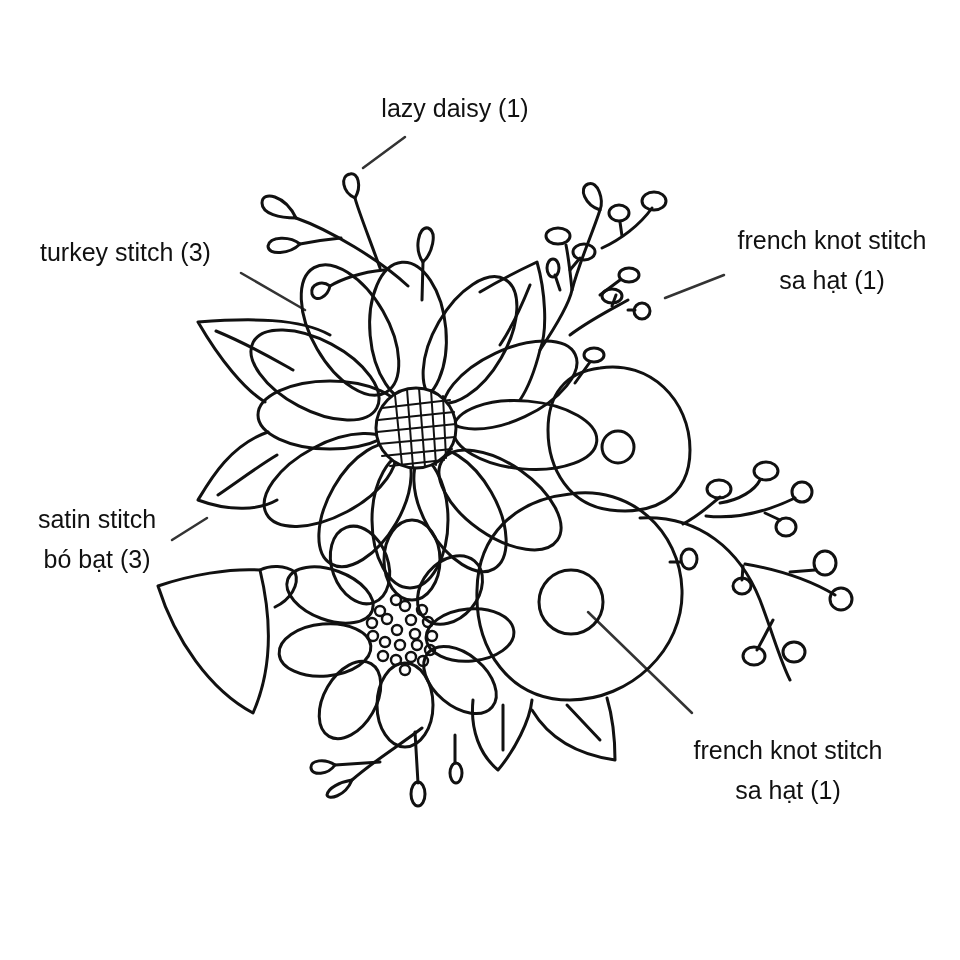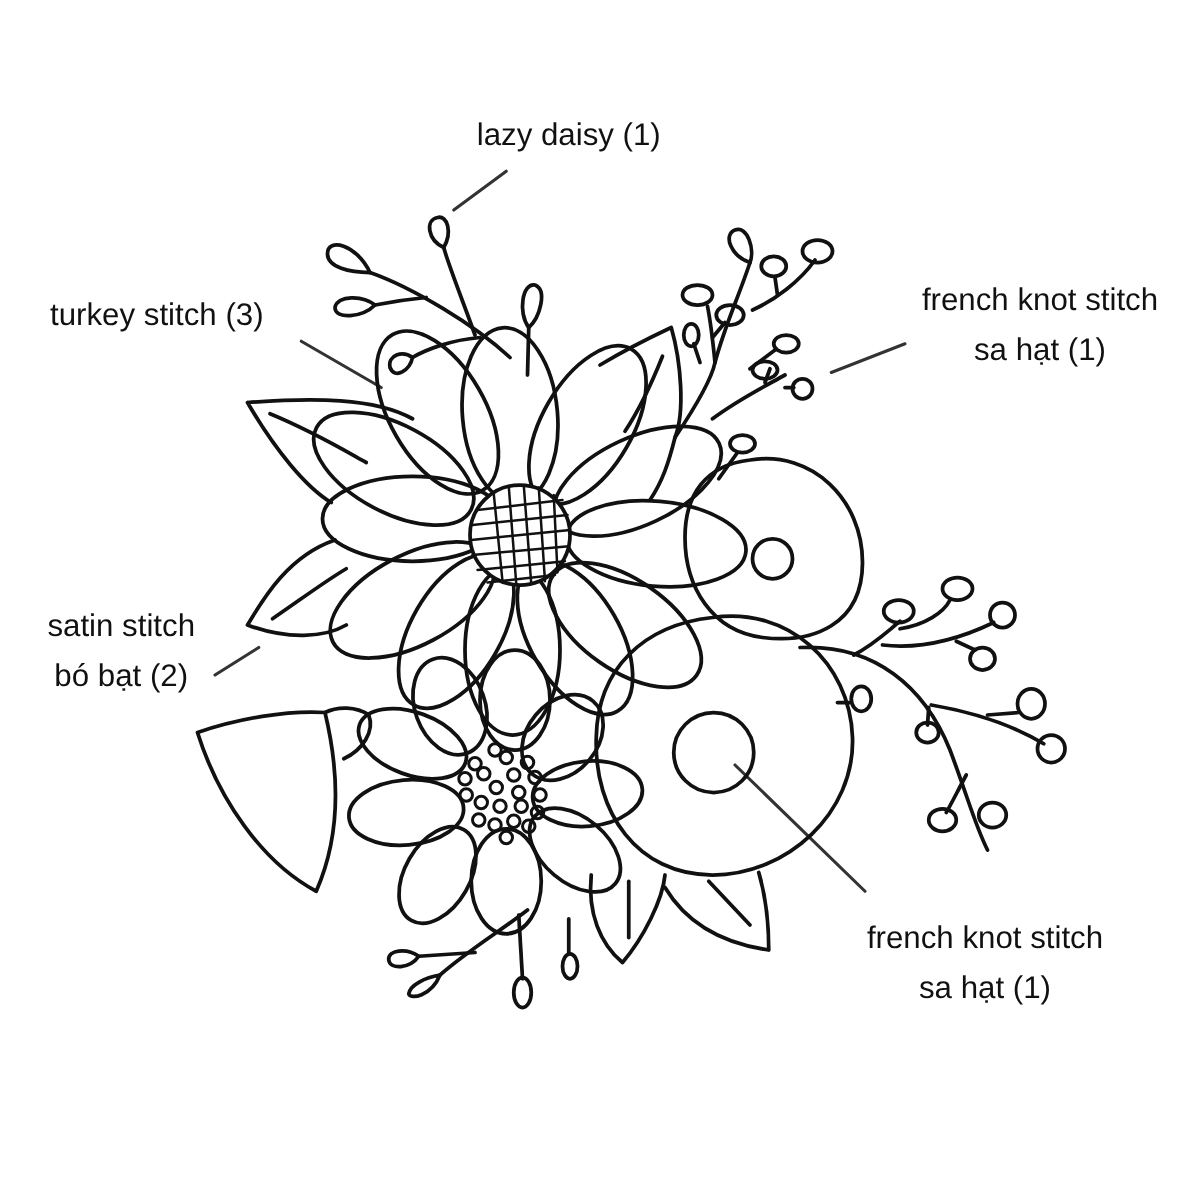--- a/index.html
+++ b/index.html
@@ -211,22 +211,22 @@
 
   <div class="label" style="left:40px; top:232px;">
     <span class="line">turkey stitch (3)</span>
   </div>
 
   <div class="label center" style="left:712px; top:220px; width:240px;">
     <span class="line">french knot stitch</span>
     <span class="line">sa hạt (1)</span>
   </div>
 
-  <div class="label center" style="left:22px; top:481px; width:150px;">
+  <div class="label center" style="left:22px; top:499px; width:150px;">
     <span class="line">satin stitch</span>
-    <span class="line">bó bạt (2)</span>
+    <span class="line">bó bạt (3)</span>
   </div>
 
   <div class="label center" style="left:668px; top:730px; width:240px;">
     <span class="line">french knot stitch</span>
     <span class="line">sa hạt (1)</span>
   </div>
 </div>
 
 </body></html>

